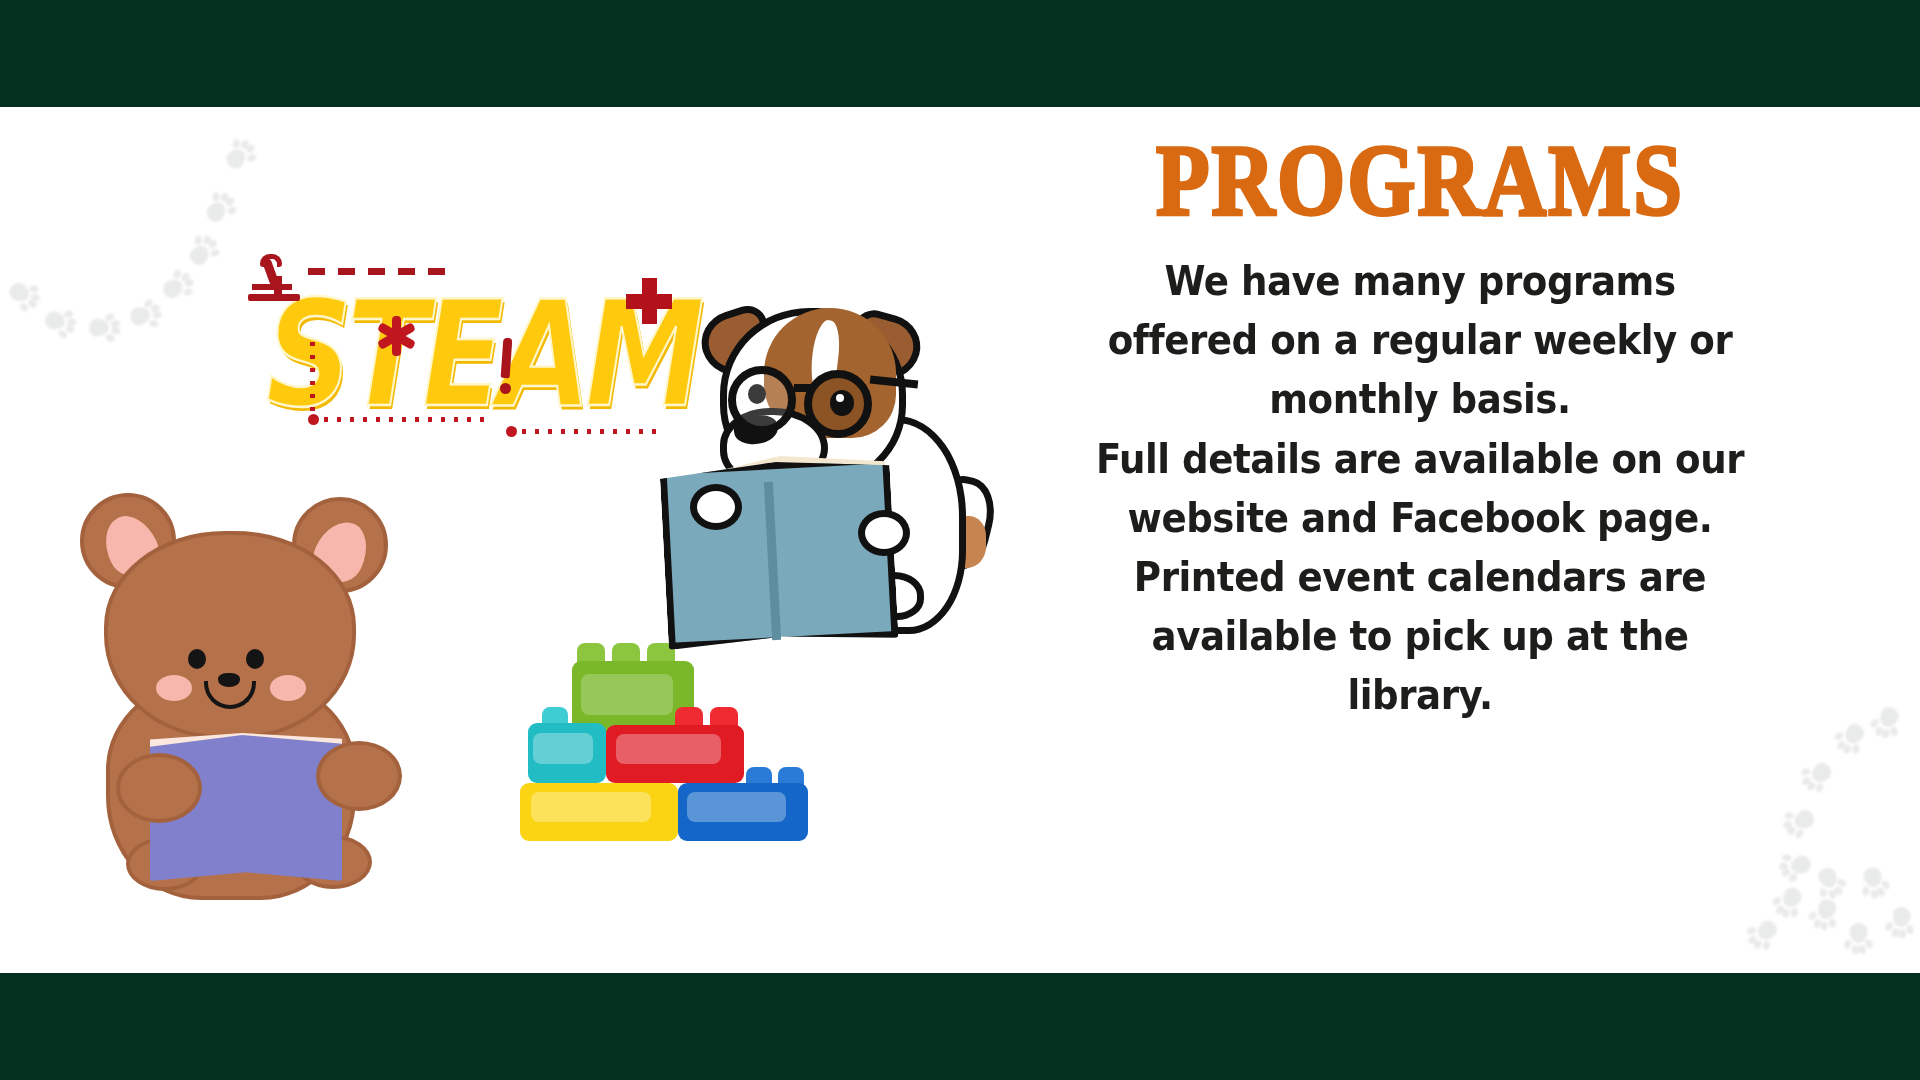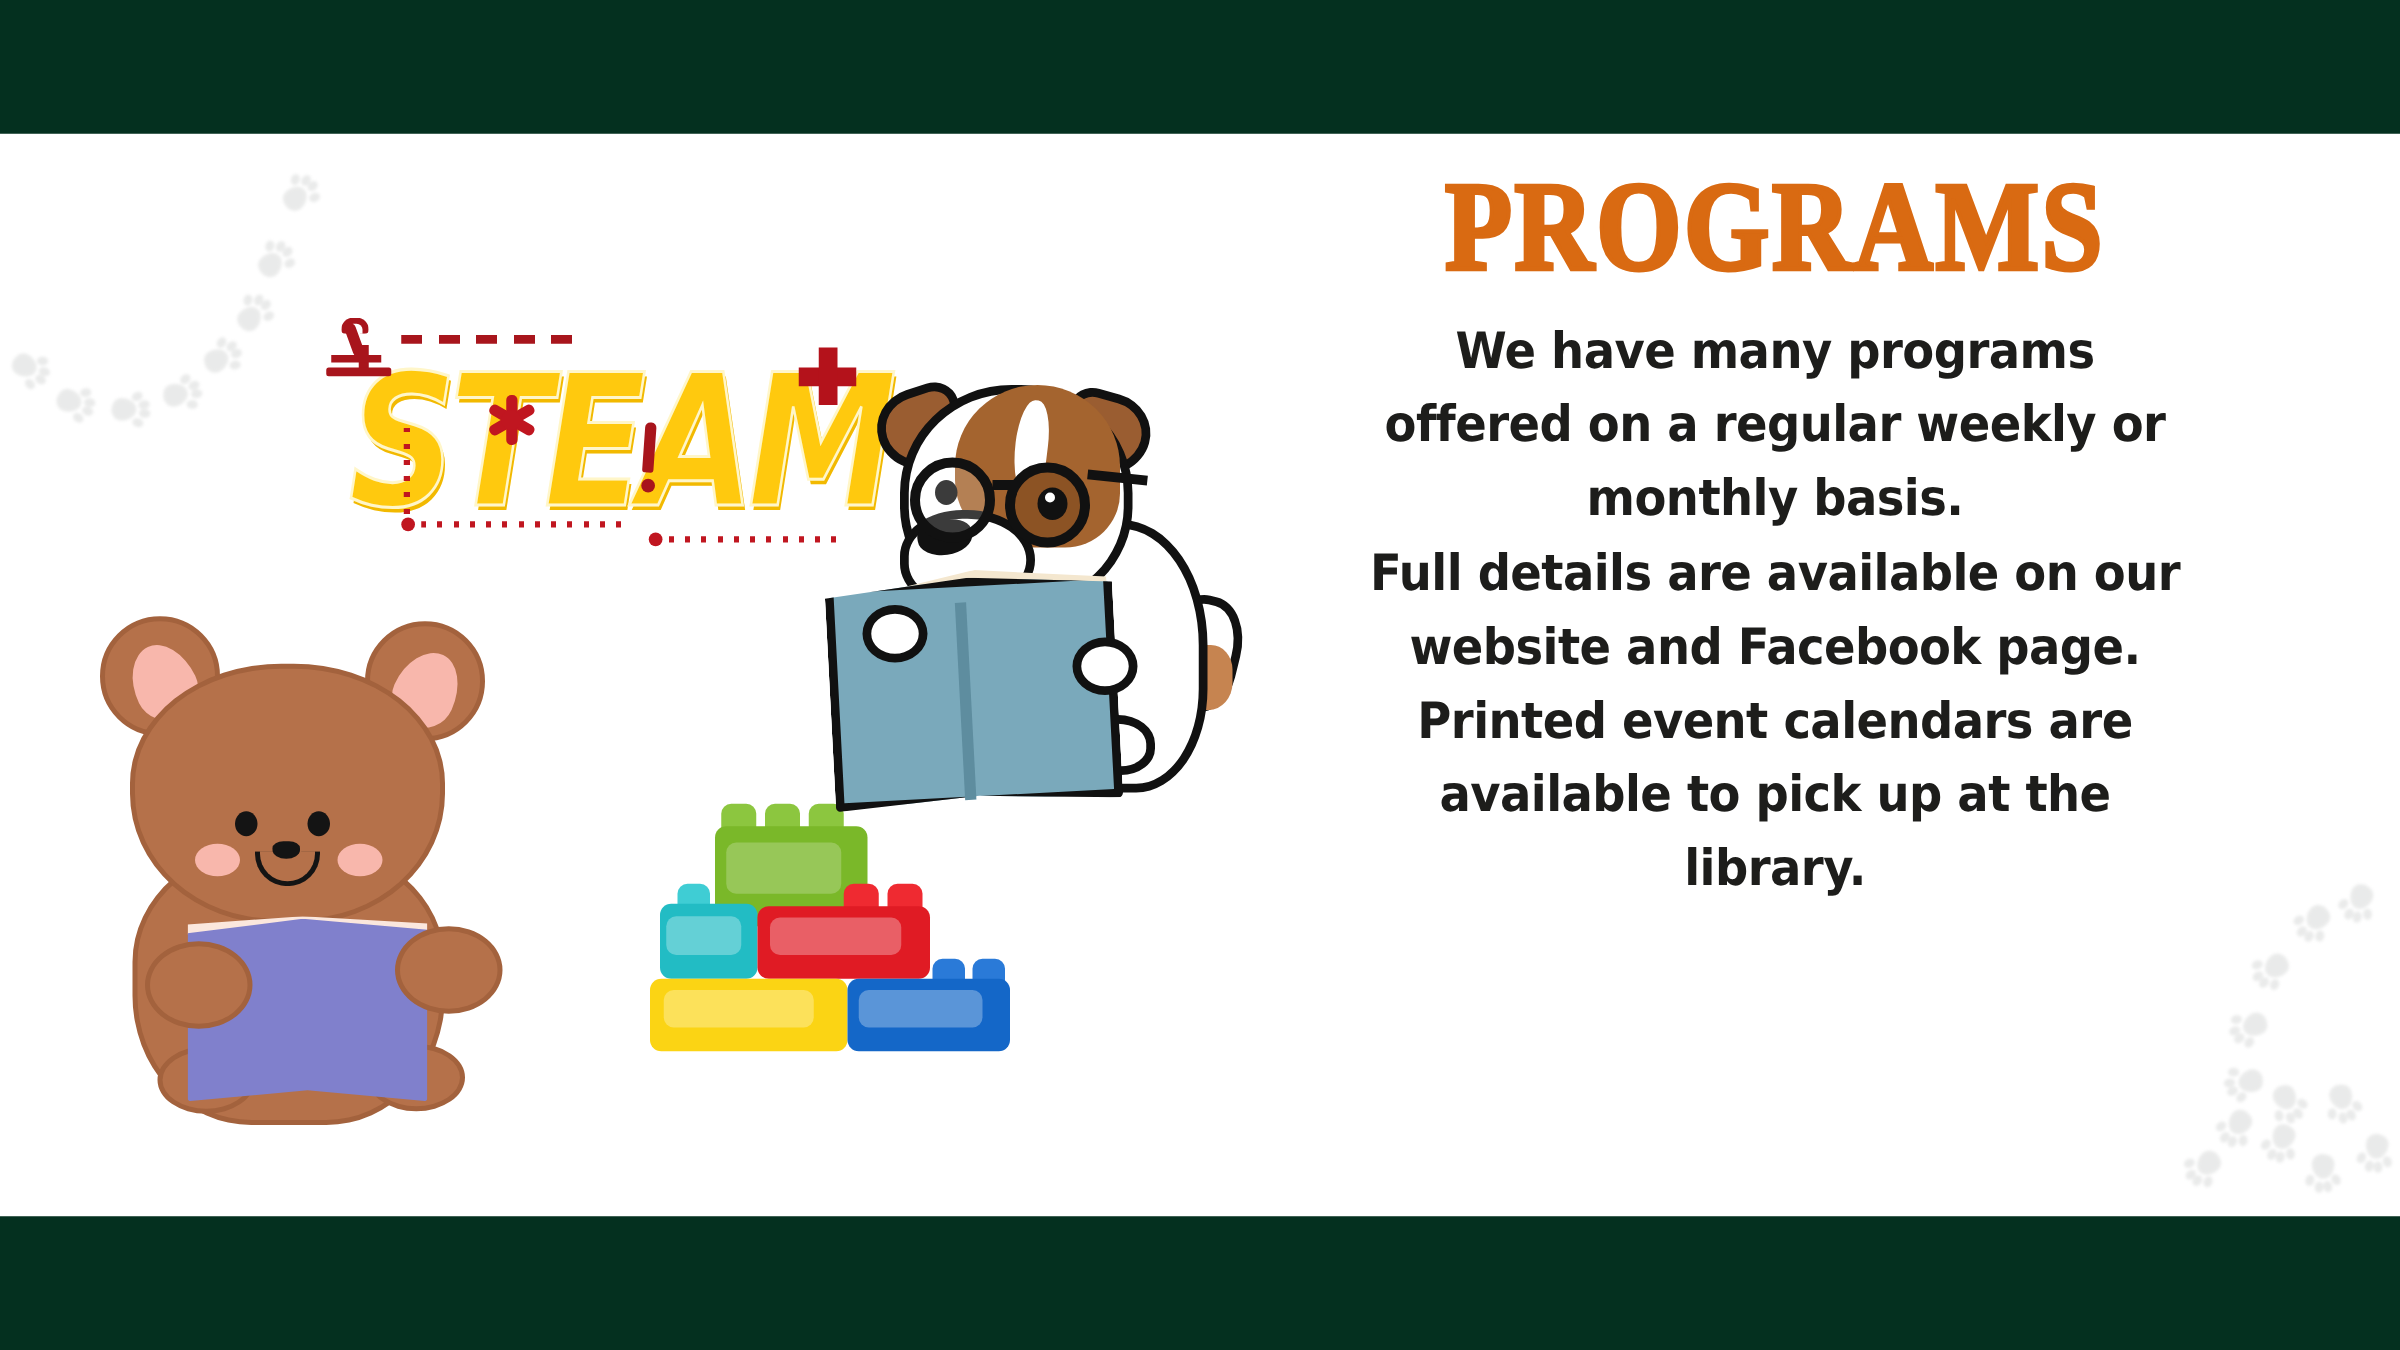--- a/index.html
+++ b/index.html
@@ -58,21 +58,21 @@
     font-weight:700;
     font-size:40px;
     line-height:1.48;
     color:#1d1d1b;
     letter-spacing:-0.5px;
     transform:scaleX(0.93);
   }
   .body-text .ln{ display:block; }
 
   
-  .steam-wrap{ position:absolute; left:261px; top:260px; width:450px; height:190px; }
+  .steam-wrap{ position:absolute; left:248px; top:260px; width:450px; height:190px; }
   .steam-word{
     position:absolute; left:18px; top:22px;
     font-family:"DejaVu Sans", sans-serif;
     font-weight:700; font-style:italic;
     font-size:120px; line-height:1;
     color:#FFC90E;
     letter-spacing:-6px;
     -webkit-text-stroke:2px #fff6c9;
     transform:scaleY(1.22);
     transform-origin:left top;

